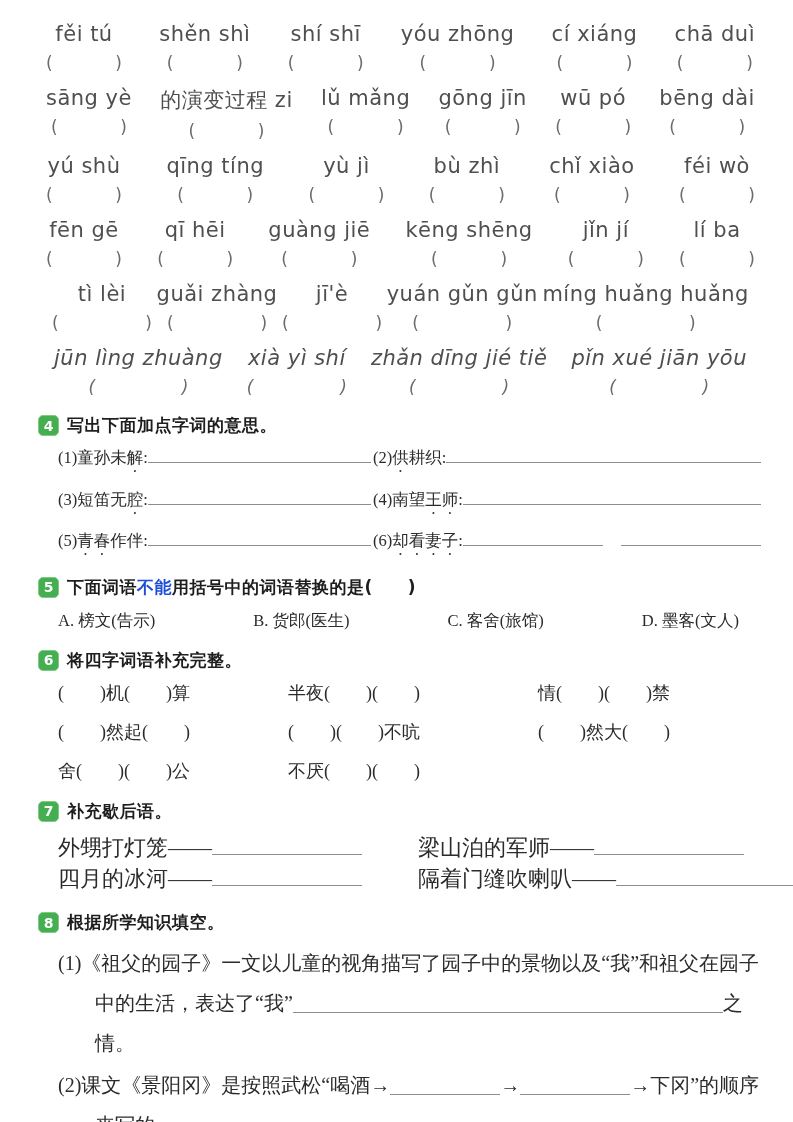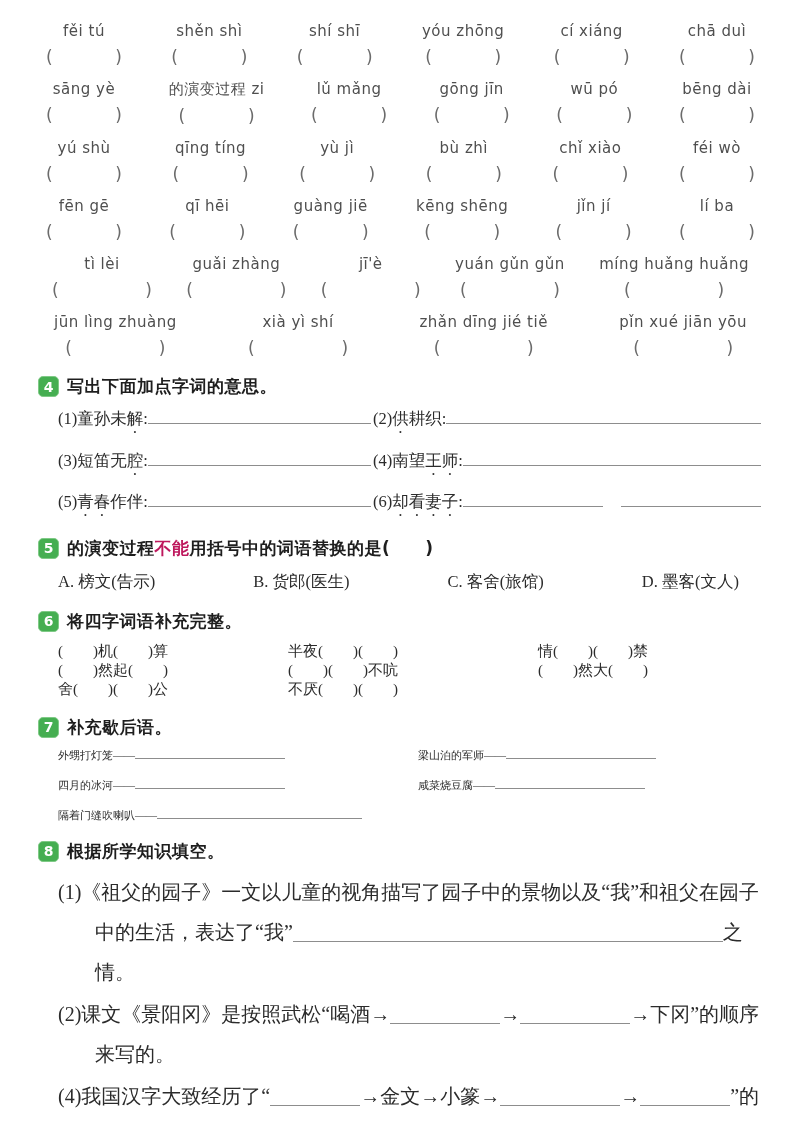--- a/index.html
+++ b/index.html
@@ -9,25 +9,25 @@
     background:#ffffff; overflow:hidden;
     font-family:"Liberation Serif","DejaVu Serif",serif;
     color:#2b2b2b; font-size:16px;
   }
   .content { padding:22px 30px 10px 38px; }
 
   
   .py-block { margin-bottom:10px; }
   .py-row { display:flex; justify-content:space-between; margin-bottom:13px; padding:0 8px; }
   .py-row.cols5 { padding:0 14px; }
-  .py-row.cols4 { padding:0 16px; }
+  .py-row.cols4 { padding:0 16px;font-style:italic; }
   .py-item { display:flex; flex-direction:column; align-items:center; }
   .py-word {
     font-family:"DejaVu Sans","Liberation Sans",sans-serif;
-    color:#4f4f4f; font-size:15px; letter-spacing:.5px; white-space:nowrap;
+    color:#4f4f4f; font-size:21px; letter-spacing:.5px; white-space:nowrap;
   }
   .py-paren {
     width:76px; display:flex; justify-content:space-between;
     color:#6b6b6b; font-size:17px; margin-top:7px;
     font-family:"DejaVu Sans","Liberation Sans",sans-serif;
   }
   .cols5 .py-paren, .cols4 .py-paren { width:100px; }
 
   
   .section { margin-top:17px; }
@@ -36,21 +36,21 @@
     flex:0 0 auto; width:21px; height:21px; margin-right:8px;
     background:#45ae51; border:1px solid #7fca86; border-radius:5px;
     color:#ffffff; font-weight:bold; font-size:14px;
     display:flex; align-items:center; justify-content:center;
     font-family:"DejaVu Sans","Liberation Sans",sans-serif;
   }
   .sec-title {
     font-family:"DejaVu Sans","Liberation Sans",sans-serif;
     font-weight:700; color:#1e1e1e; font-size:17px; letter-spacing:.5px;
   }
-  .red { color:#be185d; }
+  .red { color:#1d4ed8; }
 
   
   .blank {
     display:inline-block; height:1.05em; vertical-align:-3px;
     border-bottom:1px solid #8d8d8d;
   }
   .w80{width:80px}.w90{width:90px}.w110{width:110px}.w120{width:120px}
   .w140{width:140px}.w150{width:150px}.w250{width:250px}.w430{width:430px}
 
   
@@ -63,27 +63,27 @@
     -webkit-text-emphasis:filled dot #333; -webkit-text-emphasis-position:under right;
     text-emphasis:filled dot #333; text-emphasis-position:under right;
   }
 
   
   .s5-options { display:flex; justify-content:space-between; padding:2px 24px 0 20px; font-size:16.5px;align-items:flex-end; }
 
   
   .s6-grid {
     display:grid; grid-template-columns:230px 250px auto;
-    padding-left:20px; font-size:15px; margin-top:4px;
+    row-gap:15px; padding-left:20px; font-size:18px; margin-top:4px;
   }
 
   
   .s7-grid {
     display:grid; grid-template-columns:360px auto;
-    row-gap:14px; padding-left:20px; font-size:11px; margin-top:2px;
+    padding-left:20px; font-size:22px; margin-top:2px;
   }
   .s7-item { display:flex; align-items:baseline; white-space:nowrap; }
   .s7-item .blank { width:150px; }
   .s7-item:last-child .blank { width:205px; }
 
   
   .s8-list { padding-left:20px; }
   .s8-item {
     font-size:20px; line-height:2.0;
     padding-left:37px; text-indent:-37px; margin-bottom:2px;
@@ -423,21 +423,21 @@
             <span>:</span>
             <span class="blank"></span>
             <span class="blank"></span>
         </div>
       </div>
     </div>
 
     <div class="section">
       <div class="sec-head">
         <span class="badge">5</span>
-        <span class="sec-title"><span>的演变过程</span><span class="red">不能</span><span>用括号中的词语替换的是(　　)</span></span>
+        <span class="sec-title"><span>下面词语</span><span class="red">不能</span><span>用括号中的词语替换的是(　　)</span></span>
       </div>
       <div class="s5-options">
 
           <span class="s5-option">A. 榜文(告示)</span>
 
           <span class="s5-option">B. 货郎(医生)</span>
 
           <span class="s5-option">C. 客舍(旅馆)</span>
 
           <span class="s5-option">D. 墨客(文人)</span>
@@ -485,24 +485,20 @@
           <div class="s7-item">
             <span>梁山泊的军师——</span>
             <span class="blank"></span>
           </div>
 
           <div class="s7-item">
             <span>四月的冰河——</span>
             <span class="blank"></span>
           </div>
 
-          <div class="s7-item">
-            <span>咸菜烧豆腐——</span>
-            <span class="blank"></span>
-          </div>
 
           <div class="s7-item">
             <span>隔着门缝吹喇叭——</span>
             <span class="blank"></span>
           </div>
         </div>
     </div>
 
     <div class="section">
       <div class="sec-head">

